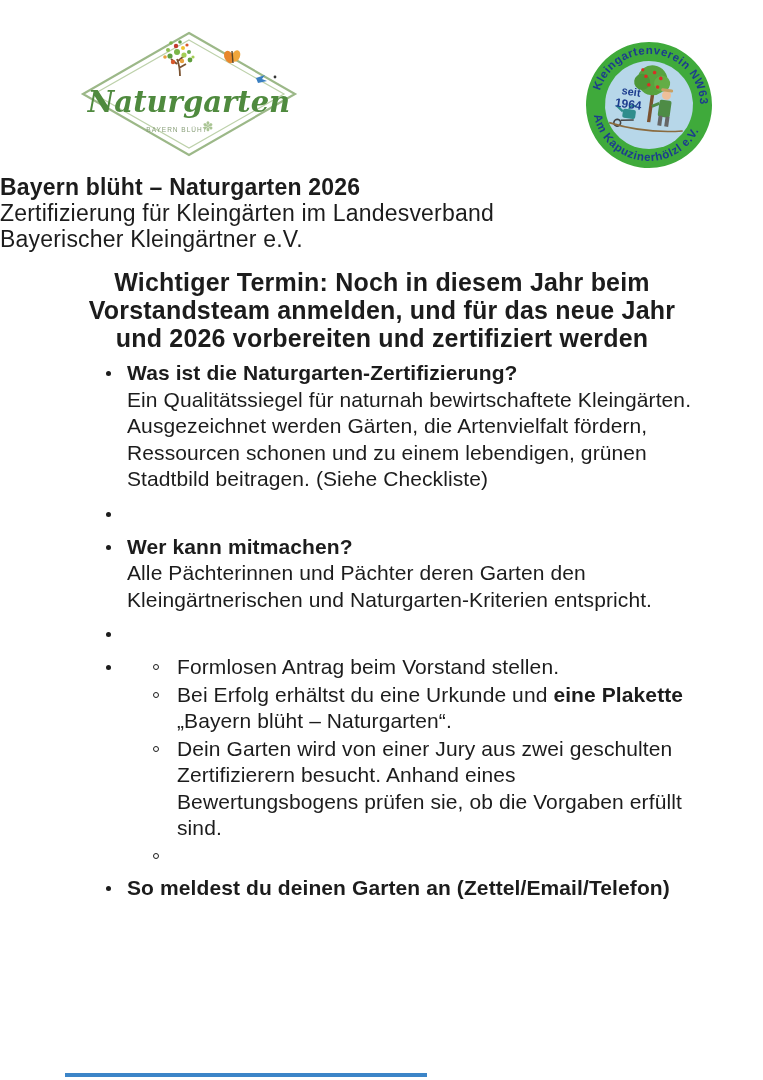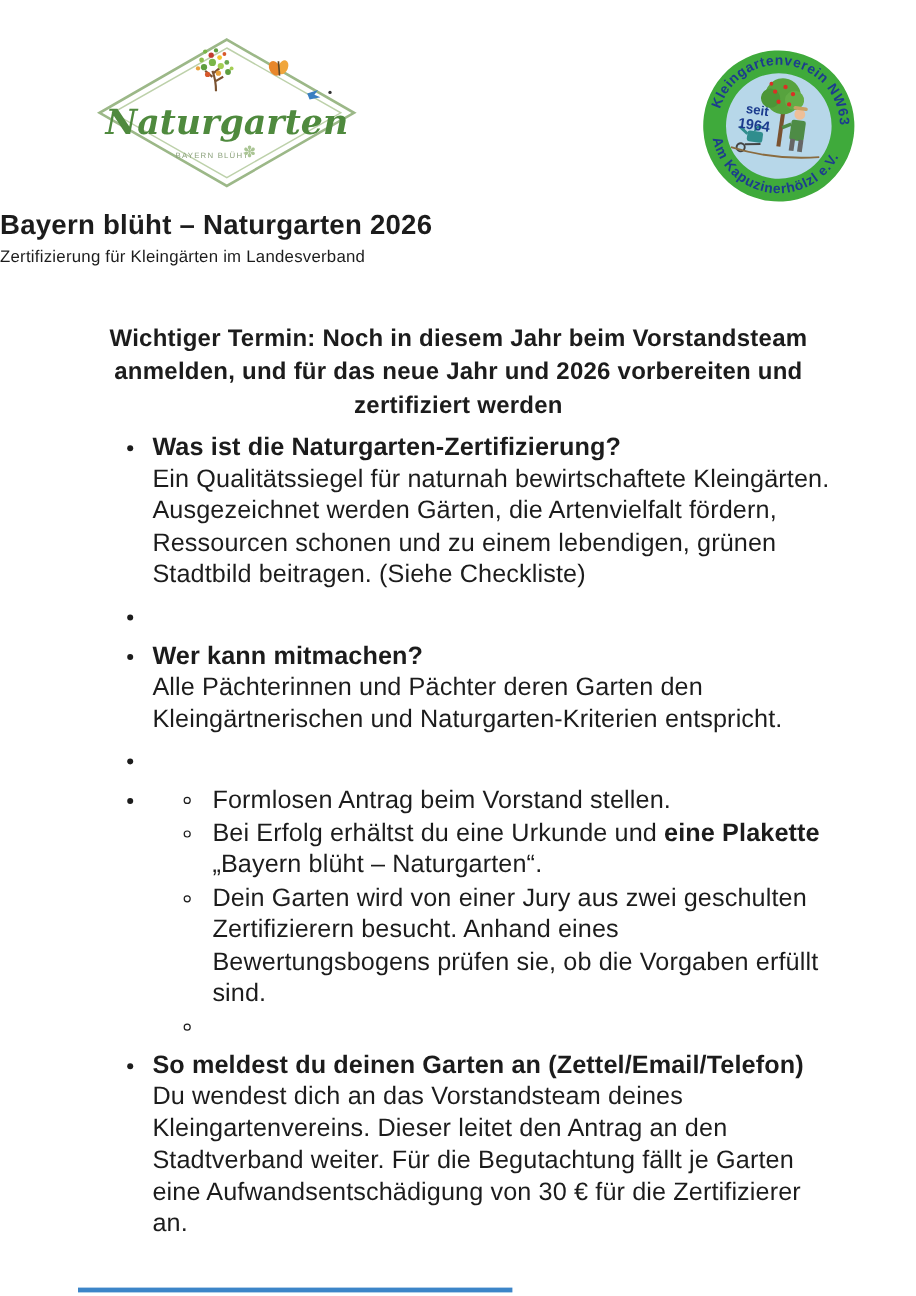--- a/index.html
+++ b/index.html
@@ -9,23 +9,23 @@
     font-family:"Liberation Sans", sans-serif; color:#1c1c1c; overflow:hidden;
   }
   
   .logo-left { position:absolute; left:80px; top:30px; width:218px; height:128px; }
   .logo-right { position:absolute; left:583px; top:40px; width:132px; height:130px; }
   
   .h-macht { position:absolute; top:133px; left:0; width:100%; text-align:center;
     font-size:23px; font-weight:bold; letter-spacing:.3px; }
   .title-block { position:absolute; top:174px; left:0; width:100%; text-align:left; line-height:26px; }
   .doc-title { font-size:23px; font-weight:bold; letter-spacing:.2px; }
-  .doc-sub { font-size:14px; letter-spacing:.2px; }
+  .doc-sub { font-size:23px; letter-spacing:.2px; }
   .notice { position:absolute; top:268px; left:72px; width:620px; text-align:center;
-    font-size:20px; font-weight:bold; line-height:28px; letter-spacing:.2px; }
+    font-size:25px; font-weight:bold; line-height:28px; letter-spacing:.2px; }
   
   .list { position:absolute; top:360px; left:0; width:712px; font-size:21px; line-height:26.5px; letter-spacing:.1px; }
   .li { position:relative; padding-left:127px; padding-right:14px; margin-bottom:8px; }
   .li-head { font-weight:bold; }
   .dot { position:absolute; left:106px; top:11px; width:5px; height:5px; border-radius:50%; background:#1c1c1c; }
   .empty-li { height:24px; margin-bottom:9px; }
   .sub { position:relative; padding-left:50px; margin-top:1px; }
   .ring { position:absolute; left:26px; top:10px; width:6px; height:6px; border:1.6px solid #1c1c1c; border-radius:50%; background:transparent; }
   .empty-sub { height:24px; }
   
@@ -127,20 +127,21 @@
           <textPath href="#arcBottom" startOffset="50%" text-anchor="middle">Am Kapuzinerhölzl e.V.</textPath>
         </text>
       </g>
     </svg>
   </div>
 
 
   <div class="title-block">
     <div class="doc-title">Bayern blüht – Naturgarten 2026</div>
     <div class="doc-sub">Zertifizierung für Kleingärten im Landesverband</div>
+    <div class="doc-sub">Bayerischer Kleingärtner e.V.</div>
   </div>
 
   <div class="notice">Wichtiger Termin: Noch in diesem Jahr beim Vorstandsteam anmelden, und für das neue Jahr und 2026 vorbereiten und zertifiziert werden</div>
 
   <div class="list">
 
     <div class="li">
       <span class="dot"></span>
       <div class="li-head">Was ist die Naturgarten-Zertifizierung?</div>
       <div>Ein Qualitätssiegel für naturnah bewirtschaftete Kleingärten. Ausgezeichnet werden Gärten, die Artenvielfalt fördern, Ressourcen schonen und zu einem lebendigen, grünen Stadtbild beitragen. (Siehe Checkliste)</div>
@@ -177,20 +178,19 @@
         <span>Dein Garten wird von einer Jury aus zwei geschulten Zertifizierern besucht. Anhand eines Bewertungsbogens prüfen sie, ob die Vorgaben erfüllt sind.</span>
       </div>
       <div class="sub empty-sub">
         <span class="ring"></span>
       </div>
     </div>
 
     <div class="li">
       <span class="dot"></span>
       <div class="li-head">So meldest du deinen Garten an (Zettel/Email/Telefon)</div>
-      <div>Du wendest dich an das Vorstandsteam deines Kleingartenvereins. Dieser leitet den Antrag an den Stadtverband weiter. Für die Begutachtung fällt je Garten eine Aufwandsentschädigung von 30 € für die Zertifizierer an.</div>
     </div>
 
   </div>
 
   <div class="footer-rule"></div>
 
 </div>
 
 </body></html>

